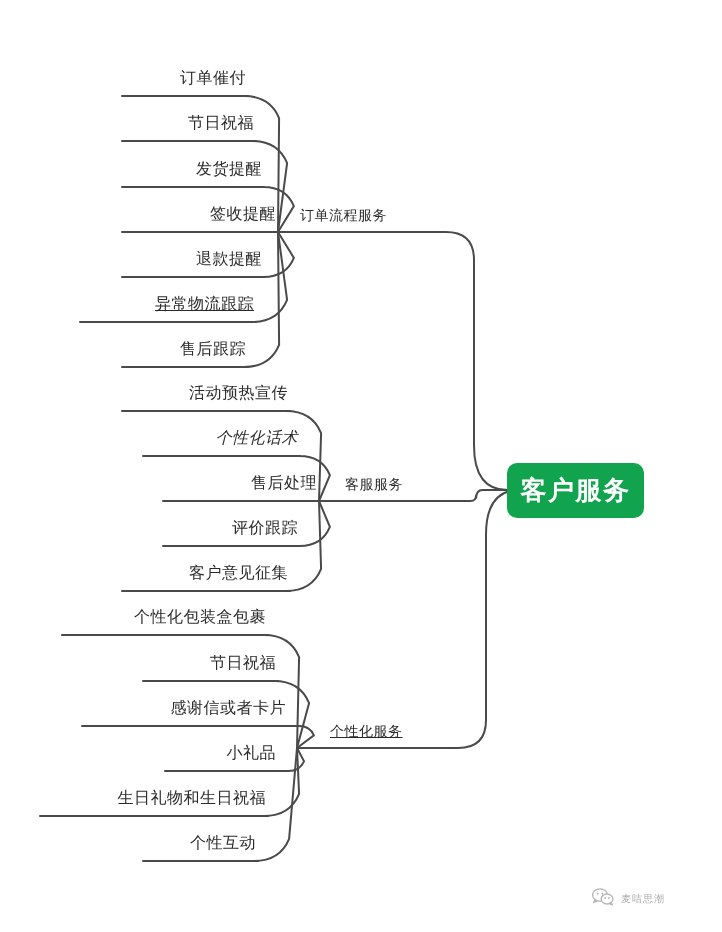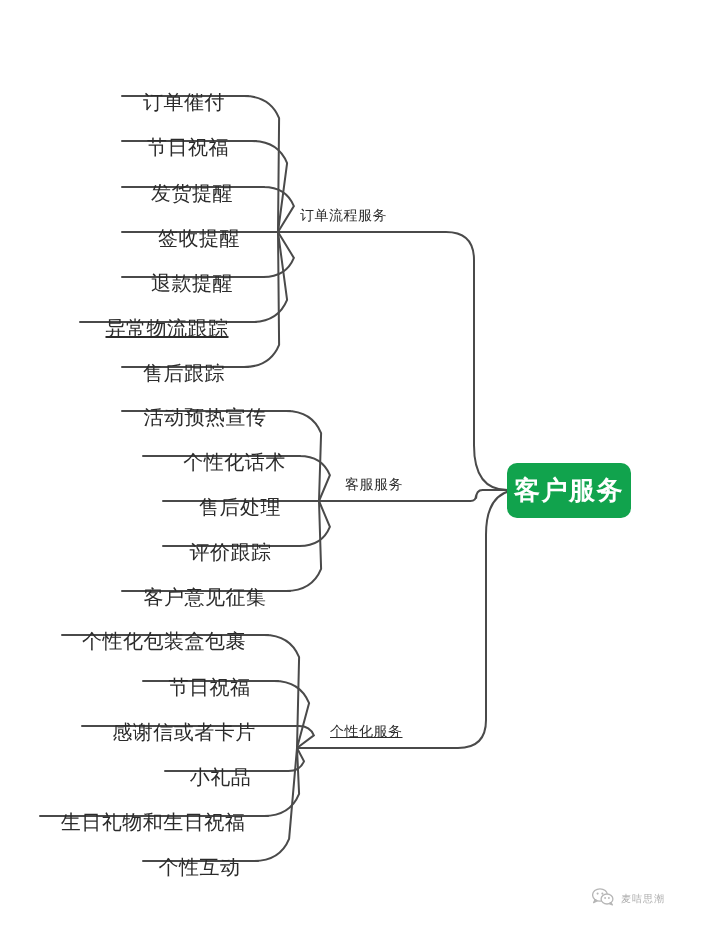--- a/index.html
+++ b/index.html
@@ -23,26 +23,25 @@
     top: 0;
     width: 722px;
     height: 932px;
     pointer-events: none;
   }
   .leaf-node {
     position: absolute;
     box-sizing: border-box;
     white-space: nowrap;
     color: #2b2b2b;
-    font-size: 20px;
+    font-size: 16px;
     line-height: 30px;
     letter-spacing: 0.5px;
-    text-align: center;
+    text-align: right;
     padding-right: 2px;
-    margin-top: 24px;
   }
   .branch-node {
     position: absolute;
     white-space: nowrap;
     color: #2b2b2b;
     font-size: 14px;
     line-height: 30px;
     letter-spacing: 0.5px;
     text-align: left;
   }
@@ -128,38 +127,38 @@
 
   <div id="leaf-layer">
       <div class="leaf-node" style="left: 122px; width: 126px; top: 63px; color: rgb(43, 43, 43);"><span>订单催付</span></div>
       <div class="leaf-node" style="left: 122px; width: 134px; top: 108px; color: rgb(43, 43, 43);"><span>节日祝福</span></div>
       <div class="leaf-node" style="left: 122px; width: 142px; top: 154px; color: rgb(43, 43, 43);"><span>发货提醒</span></div>
       <div class="leaf-node" style="left: 122px; width: 156px; top: 199px; color: rgb(43, 43, 43);"><span>签收提醒</span></div>
       <div class="leaf-node" style="left: 122px; width: 142px; top: 244px; color: rgb(43, 43, 43);"><span>退款提醒</span></div>
       <div class="leaf-node" style="left: 80px; width: 176px; top: 289px; color: rgb(43, 43, 43); text-decoration: underline;"><span>异常物流跟踪</span></div>
       <div class="leaf-node" style="left: 122px; width: 126px; top: 334px; color: rgb(43, 43, 43);"><span>售后跟踪</span></div>
       <div class="leaf-node" style="left: 122px; width: 168px; top: 378px; color: rgb(43, 43, 43);"><span>活动预热宣传</span></div>
-      <div class="leaf-node" style="left: 157px; width: 157px; top: 423px; color: rgb(43, 43, 43);"><span>个性化话术</span></div>
+      <div class="leaf-node" style="left: 143px; width: 157px; top: 423px; color: rgb(43, 43, 43); font-style: italic;"><span>个性化话术</span></div>
       <div class="leaf-node" style="left: 163px; width: 156px; top: 468px; color: rgb(43, 43, 43);"><span>售后处理</span></div>
       <div class="leaf-node" style="left: 163px; width: 137px; top: 513px; color: rgb(43, 43, 43);"><span>评价跟踪</span></div>
       <div class="leaf-node" style="left: 122px; width: 168px; top: 558px; color: rgb(43, 43, 43);"><span>客户意见征集</span></div>
       <div class="leaf-node" style="left: 62px; width: 206px; top: 602px; color: rgb(43, 43, 43);"><span>个性化包装盒包裹</span></div>
       <div class="leaf-node" style="left: 143px; width: 135px; top: 648px; color: rgb(43, 43, 43);"><span>节日祝福</span></div>
       <div class="leaf-node" style="left: 82px; width: 206px; top: 693px; color: rgb(43, 43, 43);"><span>感谢信或者卡片</span></div>
       <div class="leaf-node" style="left: 165px; width: 113px; top: 738px; color: rgb(43, 43, 43);"><span>小礼品</span></div>
       <div class="leaf-node" style="left: 40px; width: 228px; top: 783px; color: rgb(43, 43, 43);"><span>生日礼物和生日祝福</span></div>
       <div class="leaf-node" style="left: 143px; width: 115px; top: 828px; color: rgb(43, 43, 43);"><span>个性互动</span></div>
     </div>
   <div id="branch-layer">
       <div class="branch-node" style="left: 300px; top: 200px; color: rgb(43, 43, 43);"><span>订单流程服务</span></div>
       <div class="branch-node" style="left: 345px; top: 469px; color: rgb(43, 43, 43);"><span>客服服务</span></div>
       <div class="branch-node" style="left: 330px; top: 716px; color: rgb(43, 43, 43); text-decoration: underline;"><span>个性化服务</span></div>
     </div>
 
-  <div id="root-node" style="left: 507px; top: 463px; width: 124px; height: 55px; background: rgb(17, 163, 77); color: rgb(255, 255, 255);">
+  <div id="root-node" style="left: 507px; top: 463px; width: 137px; height: 55px; background: rgb(17, 163, 77); color: rgb(255, 255, 255);">
     <span>客户服务</span>
   </div>
 
   <div id="watermark" style="left: 592px; top: 888px;">
     <span class="wechat-icon">
       <svg width="22" height="18" viewBox="0 0 22 18">
         <ellipse cx="8" cy="7" rx="7.4" ry="6.2" fill="none" stroke="#9a9a9a" stroke-width="1.3"></ellipse>
         <path d="M3.2 11.6 L1.6 14.6 L5.0 12.9 Z" fill="none" stroke="#9a9a9a" stroke-width="1.3" stroke-linejoin="round"></path>
         <circle cx="5.6" cy="5.6" r="1.05" fill="#9a9a9a"></circle>
         <circle cx="10.4" cy="5.6" r="1.05" fill="#9a9a9a"></circle>

